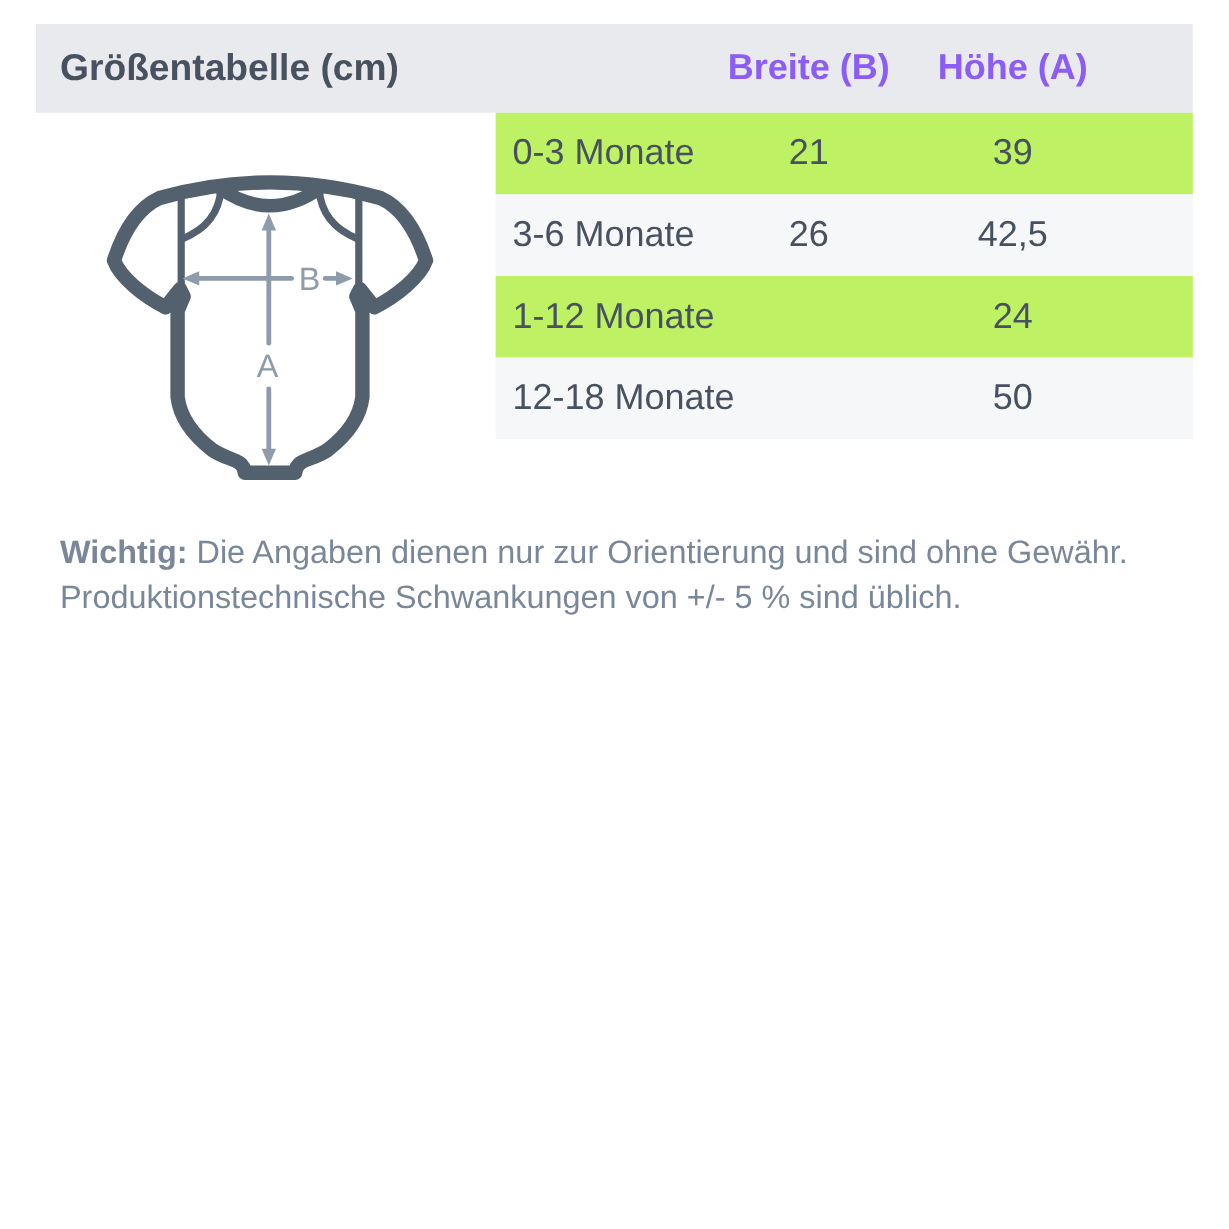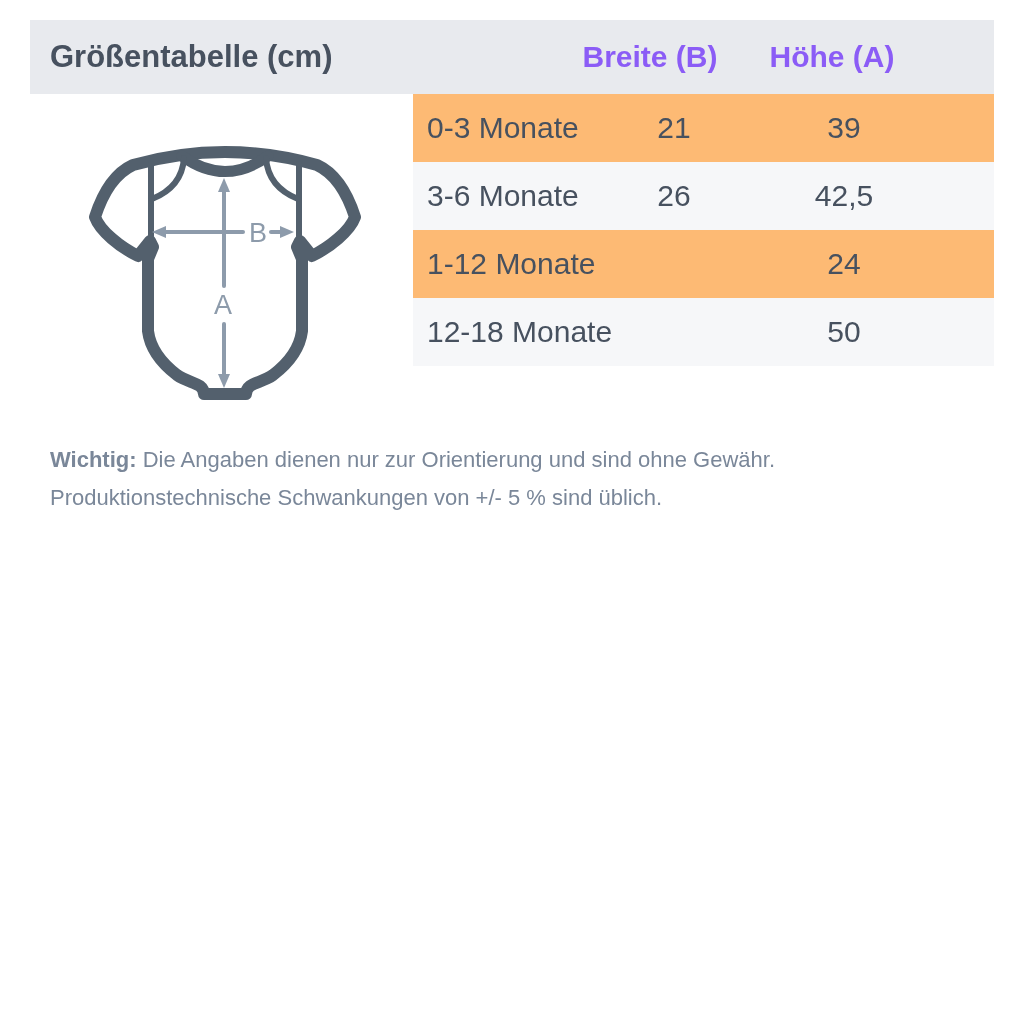--- a/index.html
+++ b/index.html
@@ -13,21 +13,20 @@
   }
 
   
   .header-bar {
     position: absolute;
     left: 30px; top: 20px;
     width: 964px; height: 74px;
     background: #e8eaee;
     display: flex;
     align-items: center;
-    gap: 12px;
   }
   .title {
     padding-left: 20px;
     font-size: 31px;
     font-weight: bold;
     color: #47515f;
     white-space: nowrap;
   }
   .flex-spacer { flex: 1; }
   .col-head {
@@ -43,21 +42,21 @@
   
   .rows {
     position: absolute;
     left: 413px; top: 94px;
     width: 581px;
   }
   .row {
     height: 68px;
     display: flex;
     align-items: center;
-    background: #fdba74;
+    background: #bef264;
   }
   .row:nth-child(even) { background: #f6f7f9; }
   .cell { color: #47515f; font-size: 30px; white-space: nowrap; }
   .cell.label { flex: 1; padding-left: 14px; }
   .cell.num { width: 170px; text-align: center; }
 
   
   .diagram {
     position: absolute;
     left: 80px; top: 125px;
@@ -67,21 +66,21 @@
     font-family: "Liberation Sans", sans-serif;
     font-size: 27px;
     fill: #8d9bab;
   }
 
   
   .note {
     position: absolute;
     left: 50px; top: 441px;
     width: 930px;
-    font-size: 22px;
+    font-size: 27px;
     line-height: 38px;
     color: #7a8799;
   }
   .note .bold { font-weight: bold; }
 </style>
 </head>
 <body>
 
 <div class="page">
 

